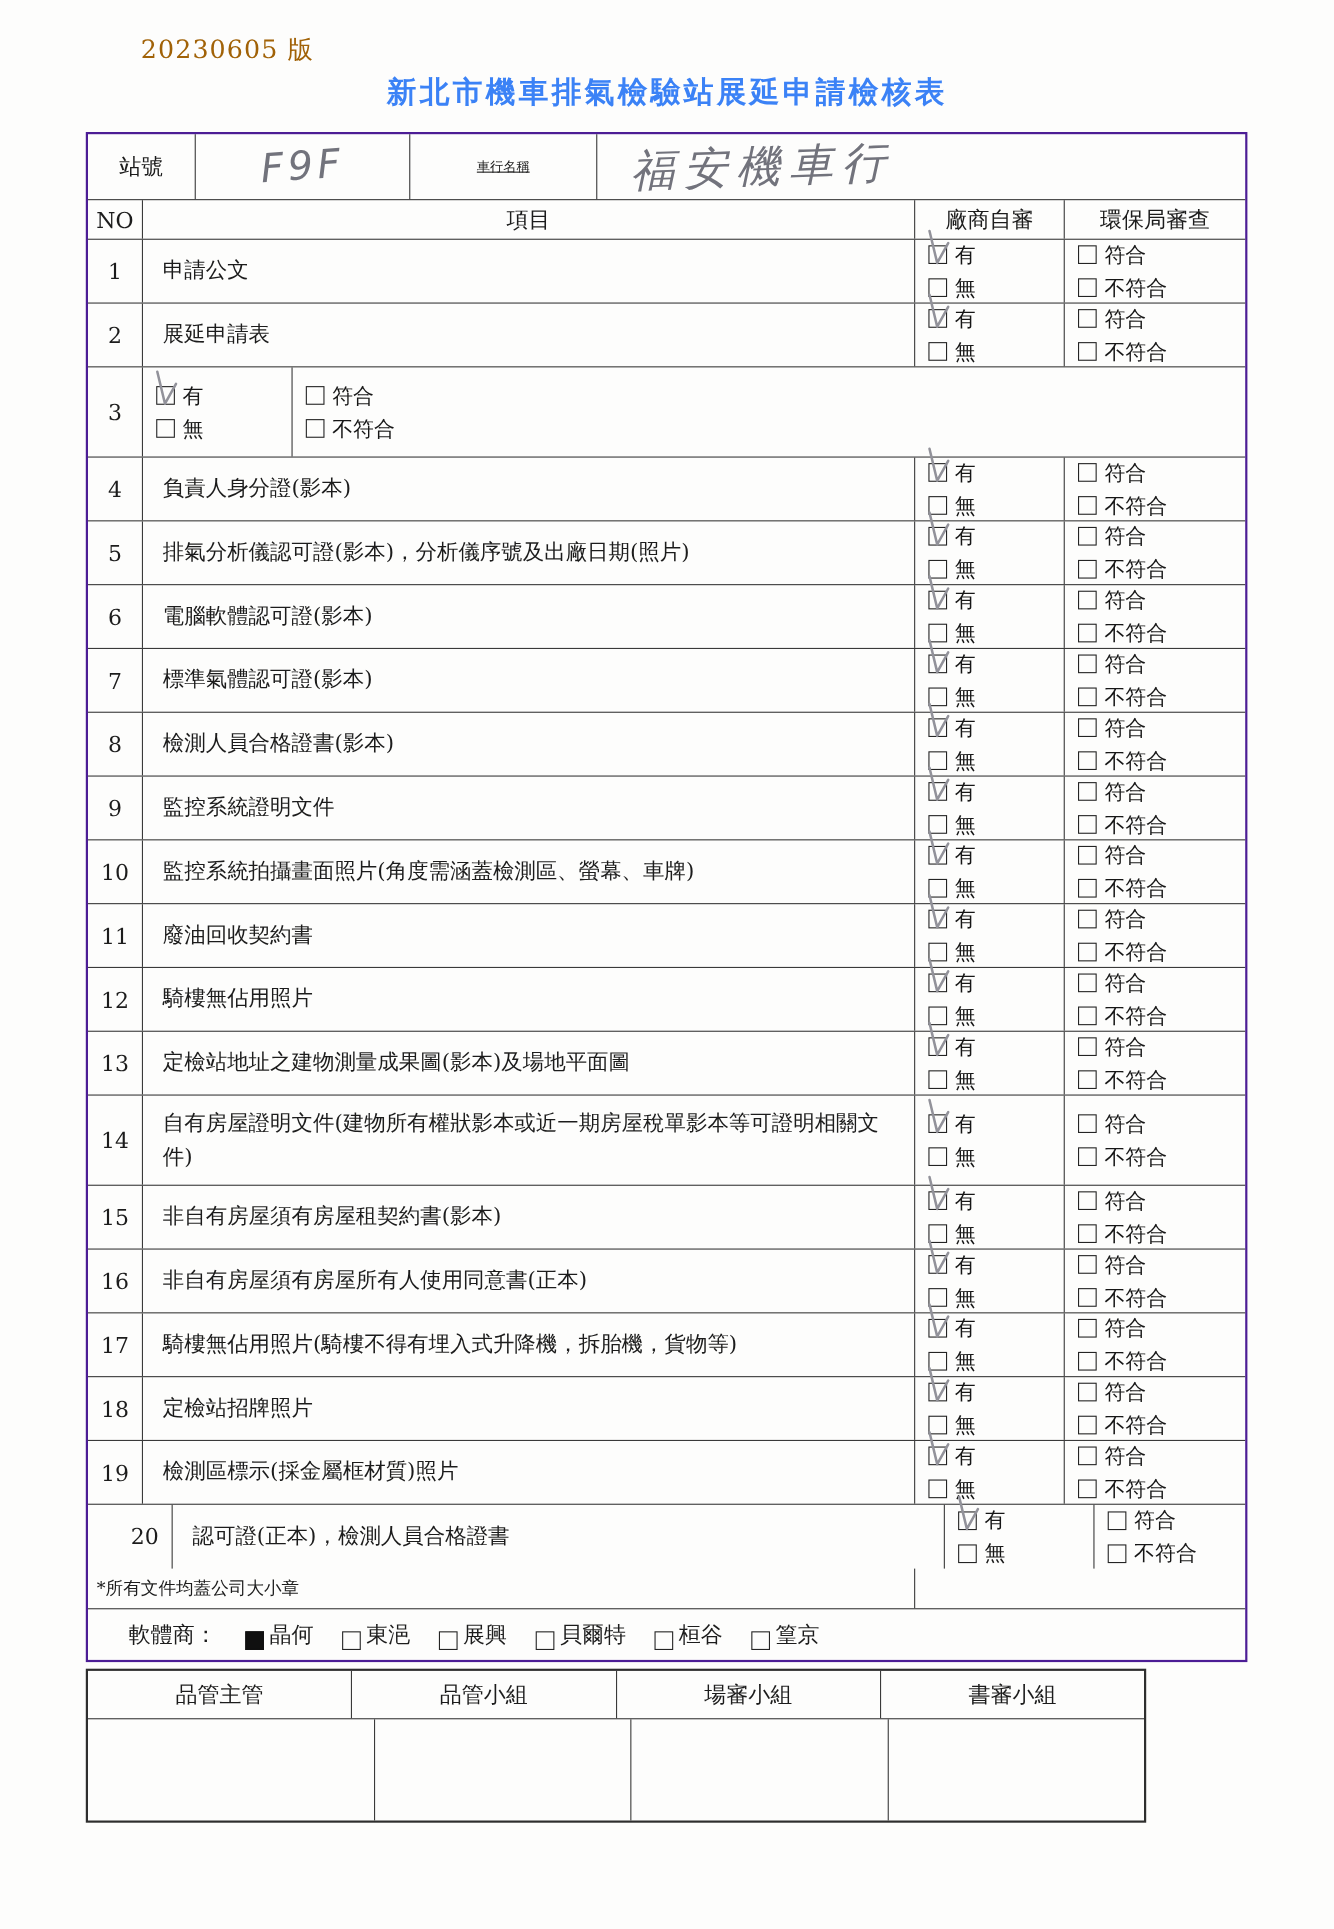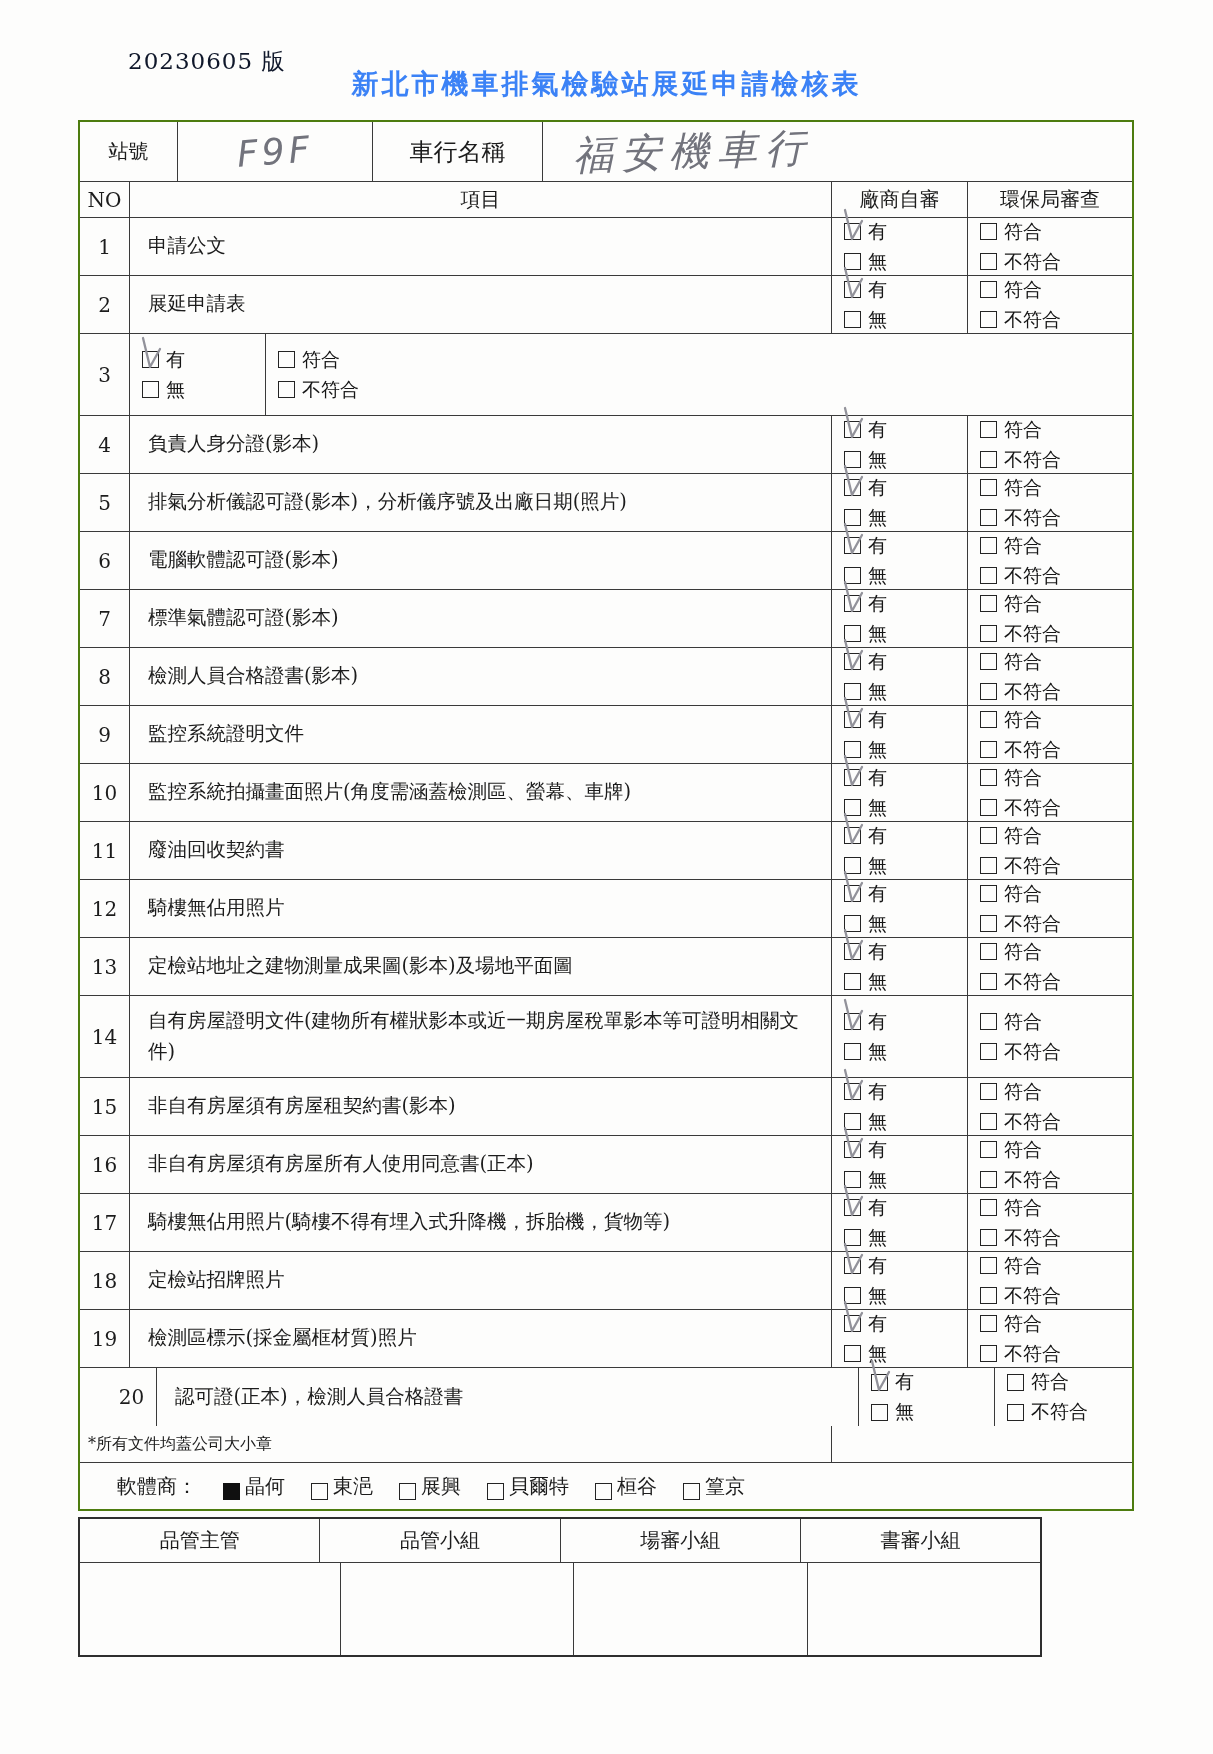--- a/index.html
+++ b/index.html
@@ -7,43 +7,43 @@
     width:1213px;height:1754px;
     background:#fbfbf9;
     font-family:"DejaVu Serif", serif;
     color:#1c1c1c;
     position:relative;
     overflow:hidden;
   }
   .page{position:absolute;inset:0;background:#fdfdfc;}
   .version{
     position:absolute;left:128px;top:30px;
-    font-size:23px;letter-spacing:1px;color:#0f172a;margin-top:16px;
+    font-size:23px;letter-spacing:1px;color:#a16207;
   }
   .title{
     position:absolute;left:0;top:66px;width:100%;
     text-align:center;font-size:27px;font-weight:600;
     letter-spacing:3px;color:#3b82f6;
   }
   .sheet{
     position:absolute;left:78px;top:120px;width:1056px;
-    border:2px solid #4d7c0f;
+    border:2px solid #4c1d95;
     box-sizing:border-box;
     background:#fdfdfc;
   }
   .row{display:flex;box-sizing:border-box;border-bottom:1.6px solid #3a3a3a;}
   .row:last-child{border-bottom:none;padding-left:27px;}
   .cell{box-sizing:border-box;border-right:1.6px solid #3a3a3a;display:flex;align-items:center;}
   .cell:last-child{border-right:none;}
 
   
   .r-info{height:60px;}
   .c-stn-label{width:98px;justify-content:center;font-size:20px;}
   .c-stn-value{width:195px;justify-content:center;}
-  .c-shop-label{width:170px;justify-content:center;font-size:24px;}
+  .c-shop-label{width:170px;justify-content:center;font-size:12px;text-decoration:underline;}
   .c-shop-value{flex:1;padding-left:30px;}
   .hand{
     font-family:"DejaVu Sans", sans-serif;
     font-style:italic;color:#72737c;
   }
   .hand-station{font-size:36px;transform:rotate(-4deg);letter-spacing:4px;}
   .hand-shop{font-size:40px;transform:rotate(-2deg);letter-spacing:8px;}
 
   
   .r-head{height:36px;font-size:20px;}

